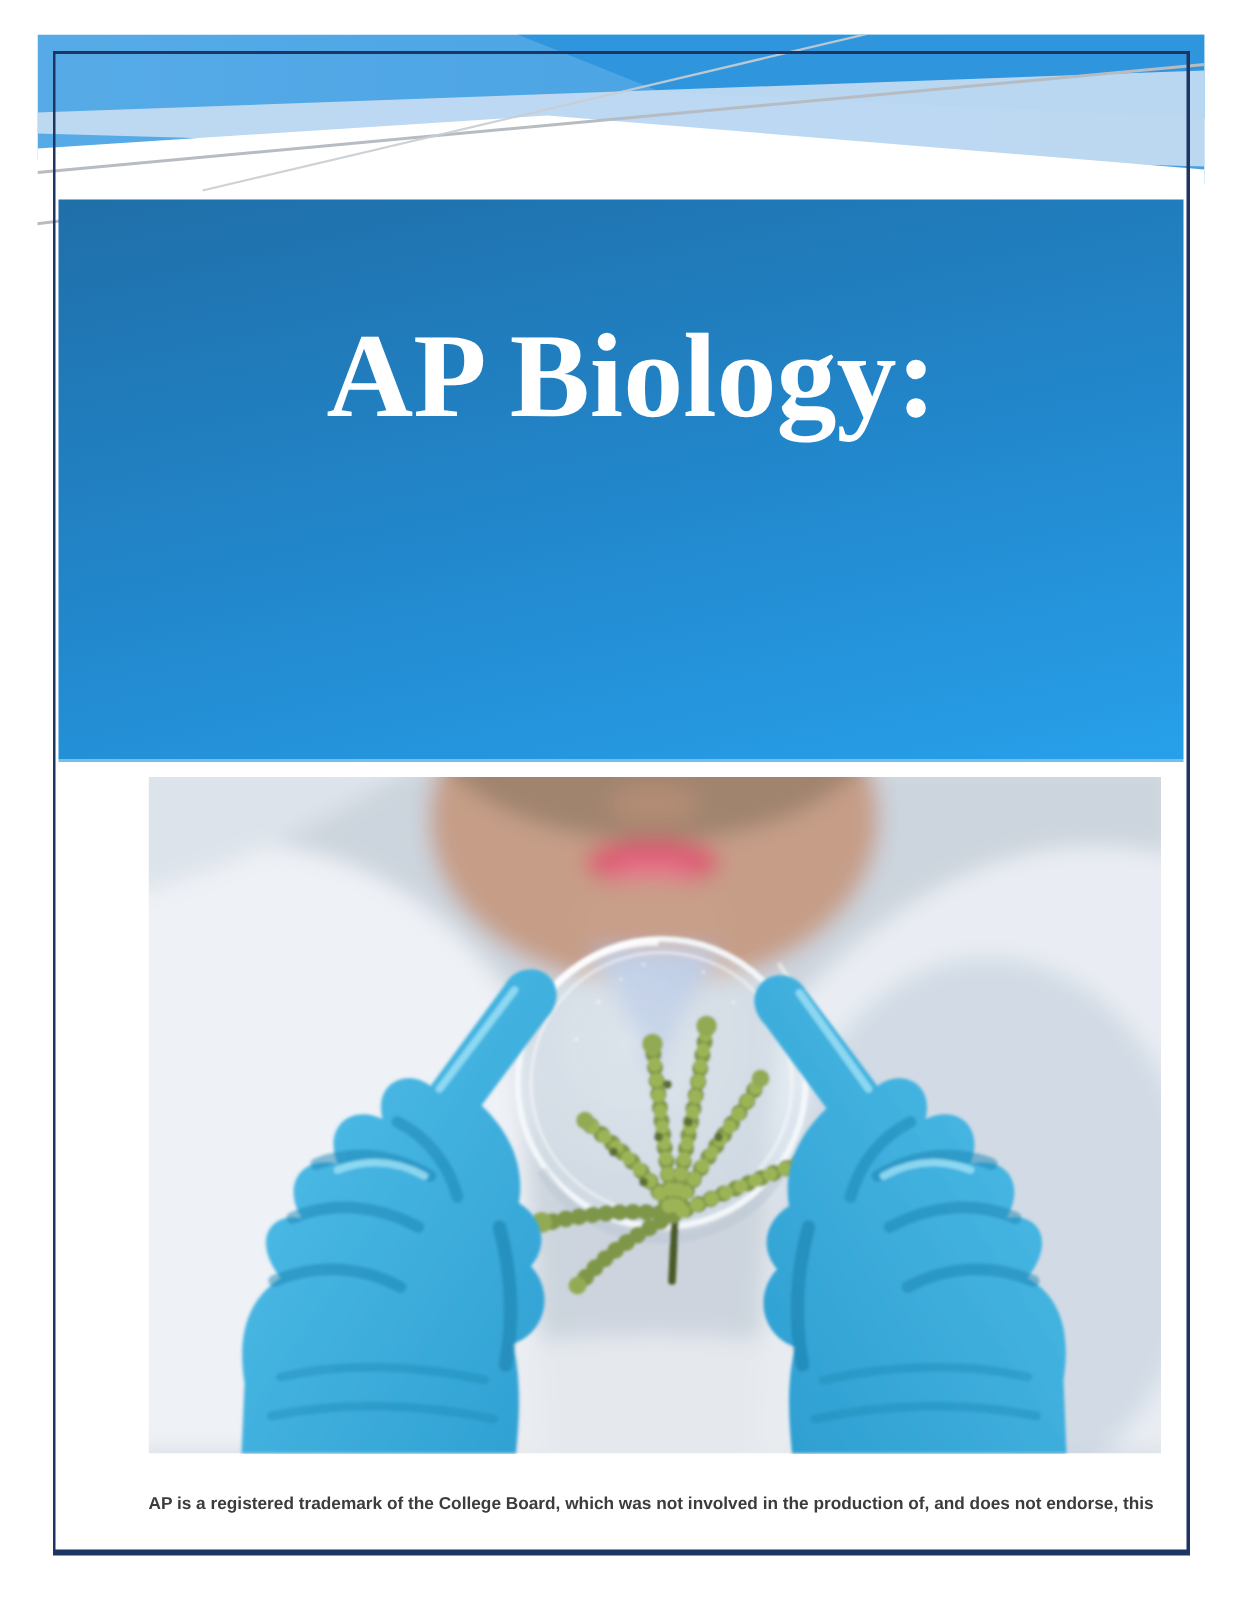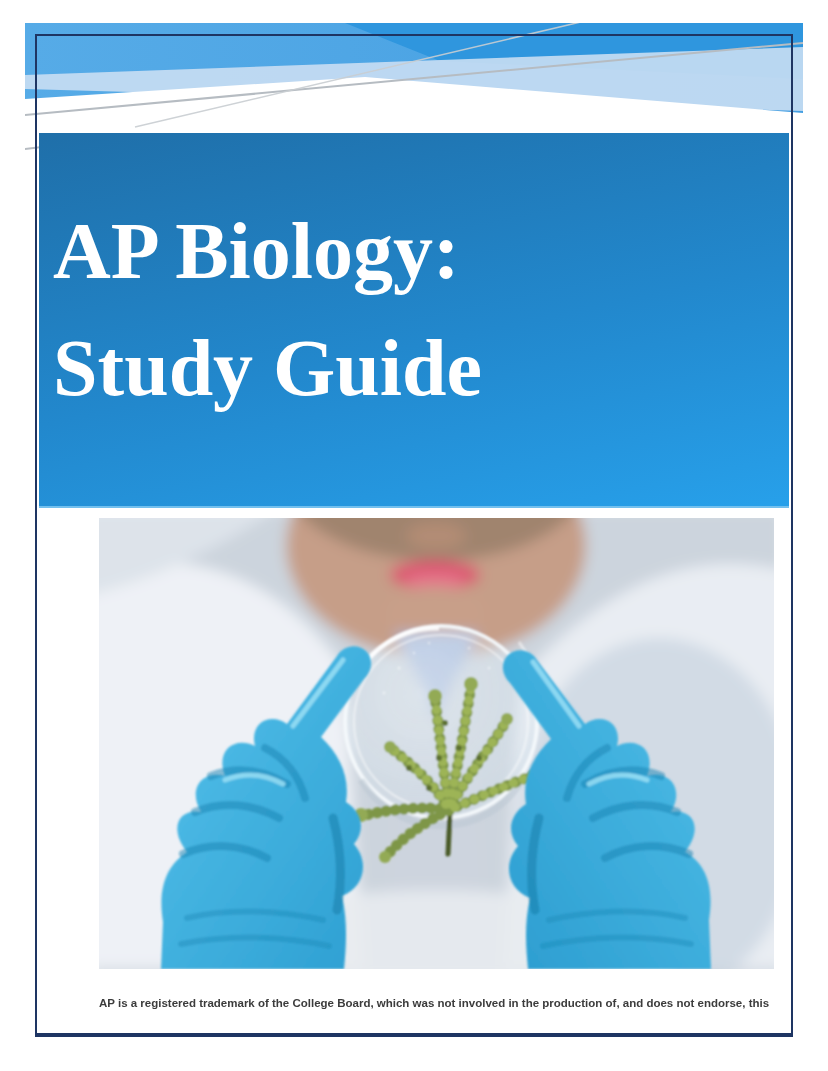--- a/index.html
+++ b/index.html
@@ -22,21 +22,21 @@
     border-bottom-width:4px;
     z-index:3;
     pointer-events:none;
   }
   
   .title-box{
     position:absolute;left:39px;top:133px;width:750px;height:375px;
     box-sizing:border-box;
     background:linear-gradient(168deg,#1f6fa9 0%,#2288cd 55%,#27a0ea 100%);
     border-bottom:2px solid #73c0ee;
-    display:flex;flex-direction:column;align-items:flex-start;
+    display:flex;flex-direction:column;align-items:center;
     padding-top:78px;padding-left:14px;gap:37px;
     z-index:2;
   }
   .title-line{
     font-family:"Liberation Serif",serif;
     font-weight:bold;
     font-size:80px;line-height:1;
     color:#ffffff;
     letter-spacing:0px;
     white-space:nowrap;
@@ -77,21 +77,20 @@
     <polygon points="0,76 340,54 778,90 778,104 0,104" fill="#ffffff"></polygon>
     <line x1="0" y1="92" x2="778" y2="20" stroke="#b6bcc2" stroke-width="2"></line>
     <line x1="110" y1="104" x2="560" y2="-2" stroke="#c9ced2" stroke-width="1.5" opacity="0.9"></line>
     <line x1="-8" y1="127" x2="85" y2="116" stroke="#b6bcc2" stroke-width="2"></line>
   </svg>
 
   <div class="page-border"></div>
 
   <div class="title-box">
     <div class="title-line">AP Biology:</div>
-    <div class="title-line">Study Guide</div>
   </div>
 
   <div class="photo">
     <svg width="675" height="451" viewBox="0 0 675 451" aria-hidden="true">
       <defs>
         <filter id="b7" x="-20%" y="-20%" width="140%" height="140%">
             <feGaussianBlur stdDeviation="7"></feGaussianBlur>
           </filter>
         <filter id="b1" x="-20%" y="-20%" width="140%" height="140%">
             <feGaussianBlur stdDeviation="1"></feGaussianBlur>

